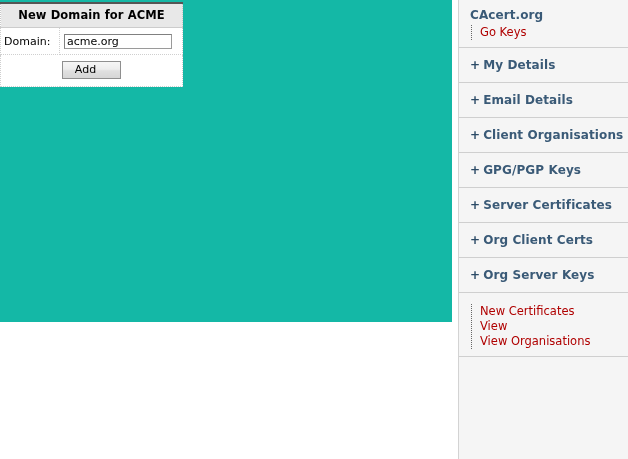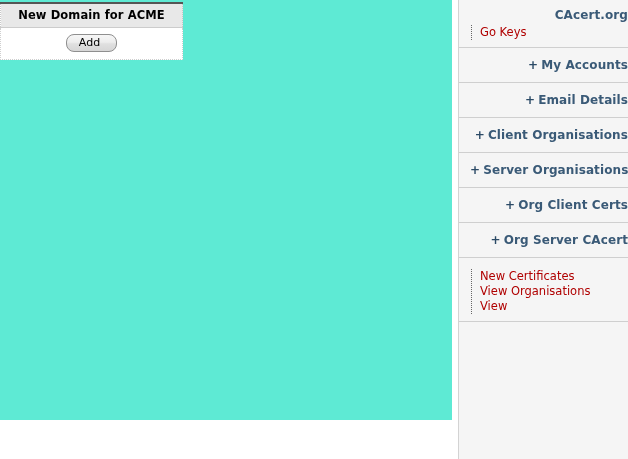--- a/index.html
+++ b/index.html
@@ -16,22 +16,22 @@
     overflow: hidden;
     position: relative;
   }
 
   
   #main-content {
     position: absolute;
     left: 0;
     top: 0;
     width: 452px;
-    height: 420px;
-    background: #5eead4;
+    height: 322px;
+    background: #14b8a6;
   }
 
   #domain-form-table {
     position: absolute;
     left: 0;
     top: 2px;
     width: 183px;
     border-collapse: collapse;
     background: #ffffff;
     border: 1px dotted #c8c8c8;
@@ -95,22 +95,22 @@
     height: 24px;
     padding: 3px 0 4px 0 !important;
   }
 
   #add-button {
     font-family: "DejaVu Sans", "Liberation Sans", sans-serif;
     font-size: 11px;
     color: #000000;
     background: linear-gradient(to bottom, #f6f6f6 0%, #ededed 45%, #e0e0e0 55%, #d6d6d6 100%);
     border: 1px solid #8f8f8f;
-    border-radius: 8px;
-    padding: 1px 16px 2px 12px;
+    border-radius: 0;
+    padding: 1px 24px 2px 12px;
     line-height: 13px;
     cursor: default;
   }
 
   
   #sidebar {
     position: absolute;
     right: 0;
     top: 0;
     width: 170px;
@@ -130,21 +130,20 @@
     padding-top: 7px;
   }
 
   .sb-heading {
     font-size: 12px;
     font-weight: bold;
     color: #3a5a77;
     line-height: 16px;
     letter-spacing: 0.1px;
     white-space: nowrap;
-    text-align: right;
   }
 
   .sb-heading-plus {
     color: #2b4a66;
     font-weight: bold;
     margin-right: 3px;
   }
 
   .sb-links {
     margin-top: 2px;
@@ -171,77 +170,88 @@
 <body>
 
 <div id="main-content">
 
   <table id="domain-form-table">
     <tbody>
         <tr>
       <td class="form-title-cell" colspan="2">New Domain for ACME</td>
     </tr>
     <tr>
+      <td class="form-row-cell label-cell">Domain:</td>
+      <td class="form-row-cell input-cell">
+        <input id="domain-input" type="text" value="acme.org" style="">
+      </td>
+    </tr>
+    <tr>
       <td class="submit-cell" colspan="2">
         <button id="add-button" type="button">Add</button>
       </td>
     </tr>
   </tbody>
     </table>
 
 </div>
 
 <div id="sidebar">
 
   <div class="sb-block first expanded">
     <div class="sb-heading">CAcert.org</div>
     <div class="sb-links">
       <a class="sb-link">Go Keys</a>
     </div>
   </div>
 
   <div class="sb-block">
     <div class="sb-heading">
-      <span class="sb-heading-plus">+</span><span>My Accounts</span>
+      <span class="sb-heading-plus">+</span><span>My Details</span>
     </div>
   </div>
 
   <div class="sb-block">
     <div class="sb-heading">
       <span class="sb-heading-plus">+</span><span>Email Details</span>
     </div>
   </div>
 
   <div class="sb-block">
     <div class="sb-heading">
       <span class="sb-heading-plus">+</span><span>Client Organisations</span>
     </div>
   </div>
 
-
-
-  <div class="sb-block">
-    <div class="sb-heading">
-      <span class="sb-heading-plus">+</span><span>Server Organisations</span>
+  <div class="sb-block">
+    <div class="sb-heading">
+      <span class="sb-heading-plus">+</span><span>GPG/PGP Keys</span>
+    </div>
+  </div>
+
+
+  <div class="sb-block">
+    <div class="sb-heading">
+      <span class="sb-heading-plus">+</span><span>Server Certificates</span>
     </div>
   </div>
 
   <div class="sb-block">
     <div class="sb-heading">
       <span class="sb-heading-plus">+</span><span>Org Client Certs</span>
     </div>
   </div>
 
   <div class="sb-block">
     <div class="sb-heading">
-      <span class="sb-heading-plus">+</span><span>Org Server CAcert</span>
+      <span class="sb-heading-plus">+</span><span>Org Server Keys</span>
     </div>
   </div>
 
   <div class="sb-block expanded">
     <div class="sb-links">
       <a class="sb-link">New Certificates</a>
+      <a class="sb-link">View</a>
       <a class="sb-link">View Organisations</a>
-      <a class="sb-link">View</a>
     </div>
   </div>
 
 </div>
 
 </body></html>

